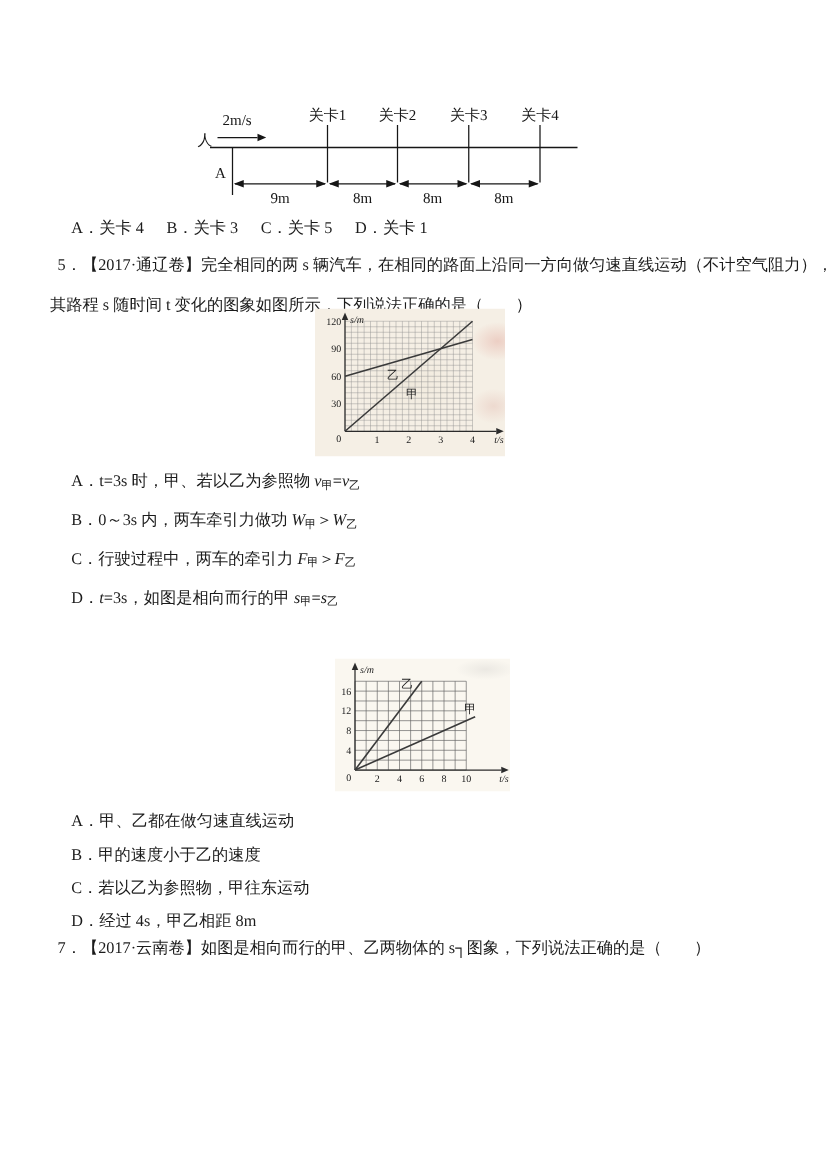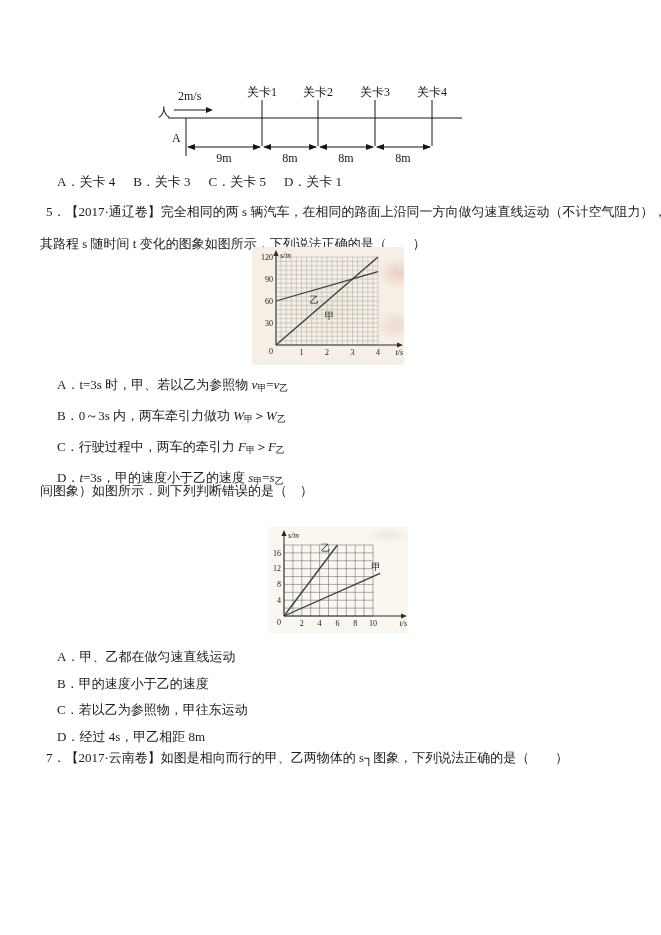--- a/index.html
+++ b/index.html
@@ -153,25 +153,24 @@
         <text x="62.25" y="56.2" text-anchor="middle" font-size="9.5" fill="#222">乙</text>
         <polyline points="24,98 126,10" fill="none" stroke="#3a3a3a" stroke-width="1.3"></polyline>
         <text x="77.55000000000001" y="71.6" text-anchor="middle" font-size="9.5" fill="#222">甲</text>
       </svg>
   </div>
 
   <div class="abs" style="left:57px;top:371px;line-height:28px;">
     <div class="optrow"><span>A．t=3s 时，甲、若以乙为参照物 </span><span class="var">v</span><span class="sub">甲</span><span>=</span><span class="var">v</span><span class="sub">乙</span></div>
     <div class="optrow"><span>B．0～3s 内，两车牵引力做功 </span><span class="var">W</span><span class="sub">甲</span><span>＞</span><span class="var">W</span><span class="sub">乙</span></div>
     <div class="optrow"><span>C．行驶过程中，两车的牵引力 </span><span class="var">F</span><span class="sub">甲</span><span>＞</span><span class="var">F</span><span class="sub">乙</span></div>
-    <div class="optrow"><span>D．</span><span class="var">t</span><span>=3s，甲的速度小于乙的速度 </span><span class="var">s</span><span class="sub">甲</span><span>=</span><span class="var">s</span><span class="sub">乙</span></div>
+    <div class="optrow"><span>D．</span><span class="var">t</span><span>=3s，如图是相向而行的甲 </span><span class="var">s</span><span class="sub">甲</span><span>=</span><span class="var">s</span><span class="sub">乙</span></div>
   </div>
 
   <div class="abs qtext" style="left:40px;top:477px;line-height:28px;">
-    <div class="ln">间图象）如图所示．则下列判断错误的是（　）</div>
   </div>
 
   <div class="fig fig-q6" style="left:268px;top:527px;width:140px;height:106px;">
     <svg width="140" height="106" viewBox="0 0 140 106">
         <line x1="16" y1="89" x2="16" y2="18" stroke="#666666" stroke-width="0.55"></line>
         <line x1="24.9" y1="89" x2="24.9" y2="18" stroke="#666666" stroke-width="0.55"></line>
         <line x1="33.8" y1="89" x2="33.8" y2="18" stroke="#666666" stroke-width="0.55"></line>
         <line x1="42.7" y1="89" x2="42.7" y2="18" stroke="#666666" stroke-width="0.55"></line>
         <line x1="51.6" y1="89" x2="51.6" y2="18" stroke="#666666" stroke-width="0.55"></line>
         <line x1="60.5" y1="89" x2="60.5" y2="18" stroke="#666666" stroke-width="0.55"></line>

